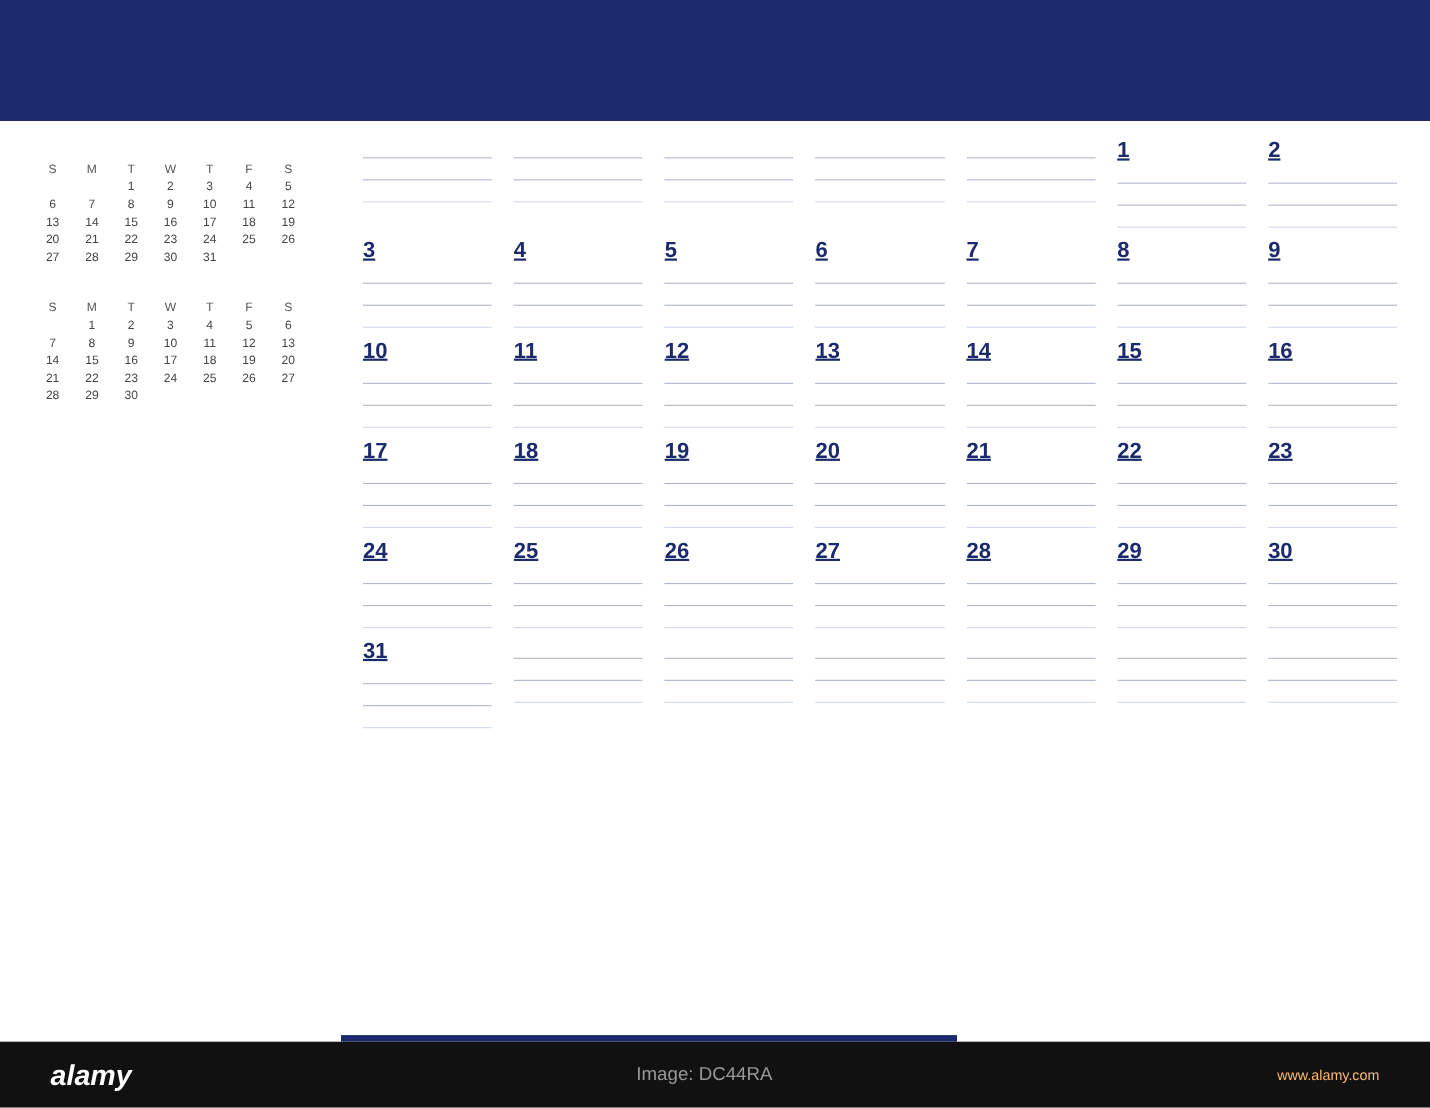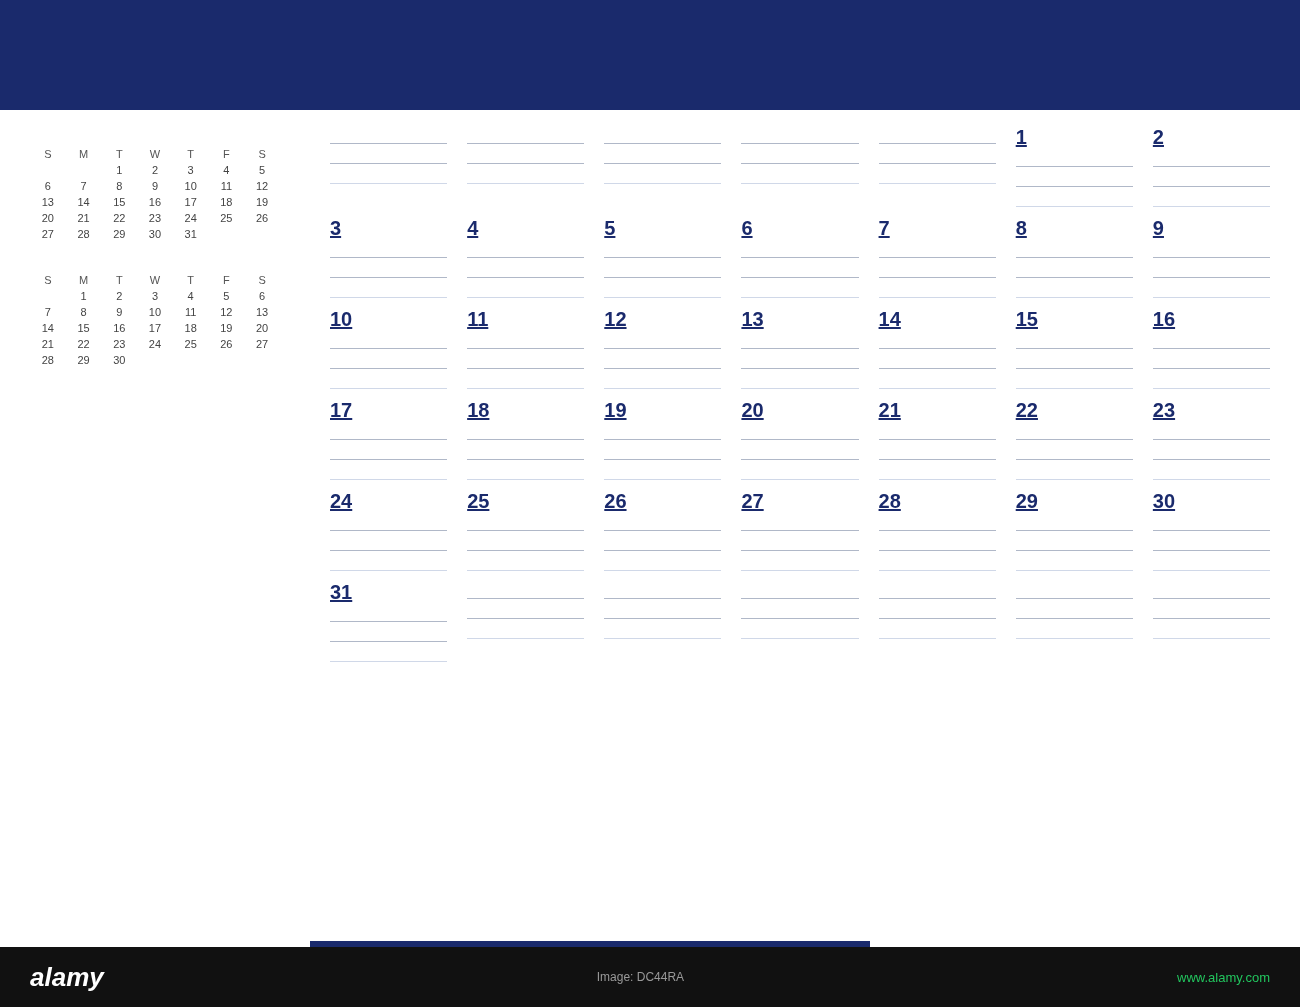--- a/index.html
+++ b/index.html
@@ -163,38 +163,38 @@
     
     .footer {
       position: absolute;
       bottom: 0;
       width: 100%;
       height: 60px;
       background: #111;
       display: flex;
       align-items: center;
       justify-content: space-between;
-      padding: 0 30px;
+      padding: 0 46px;
     }
 
     .footer-logo {
       font-size: 26px;
       font-weight: bold;
       color: #fff;
       font-style: italic;
     }
 
     .footer-watermark {
-      font-size: 12px;
+      font-size: 17px;
       color: #999;
     }
 
     .footer-code {
       font-size: 13px;
-      color: #22c55e;
+      color: #fdba74;
     }
   </style>
 </head>
 <body>
 
 <div class="header">
   <span class="header-month"></span>
   <span class="header-year"></span>
 </div>
 

